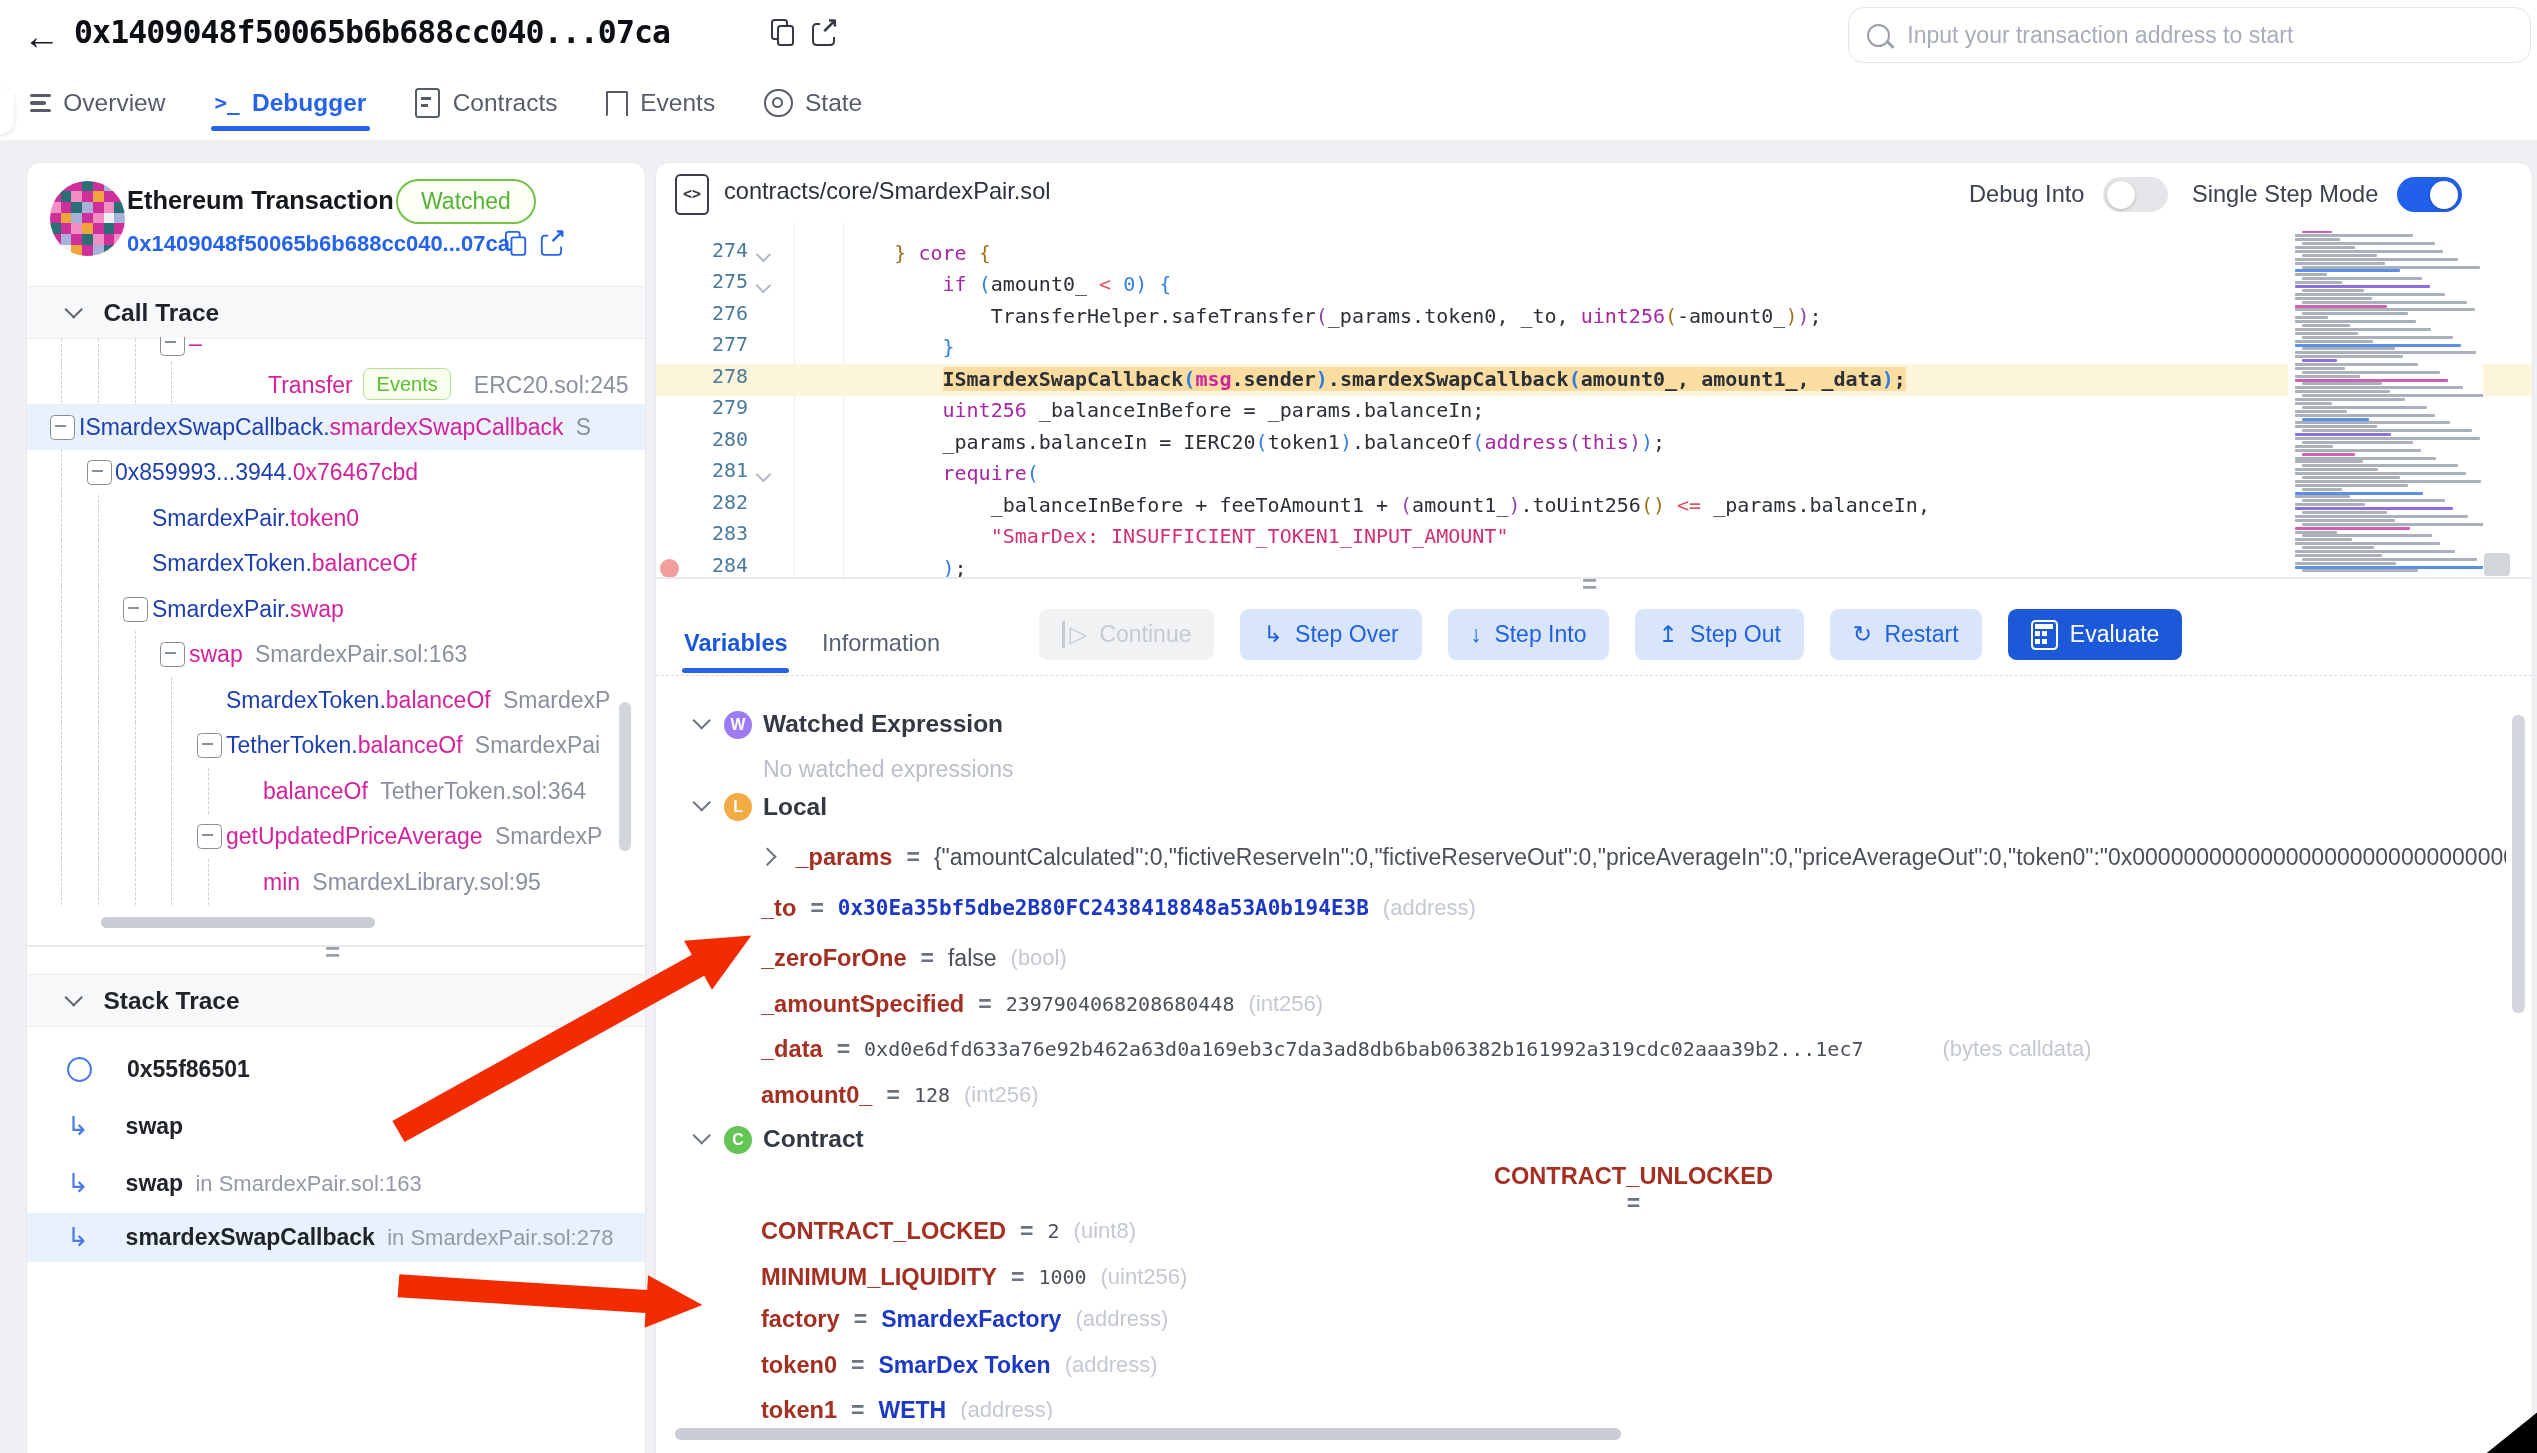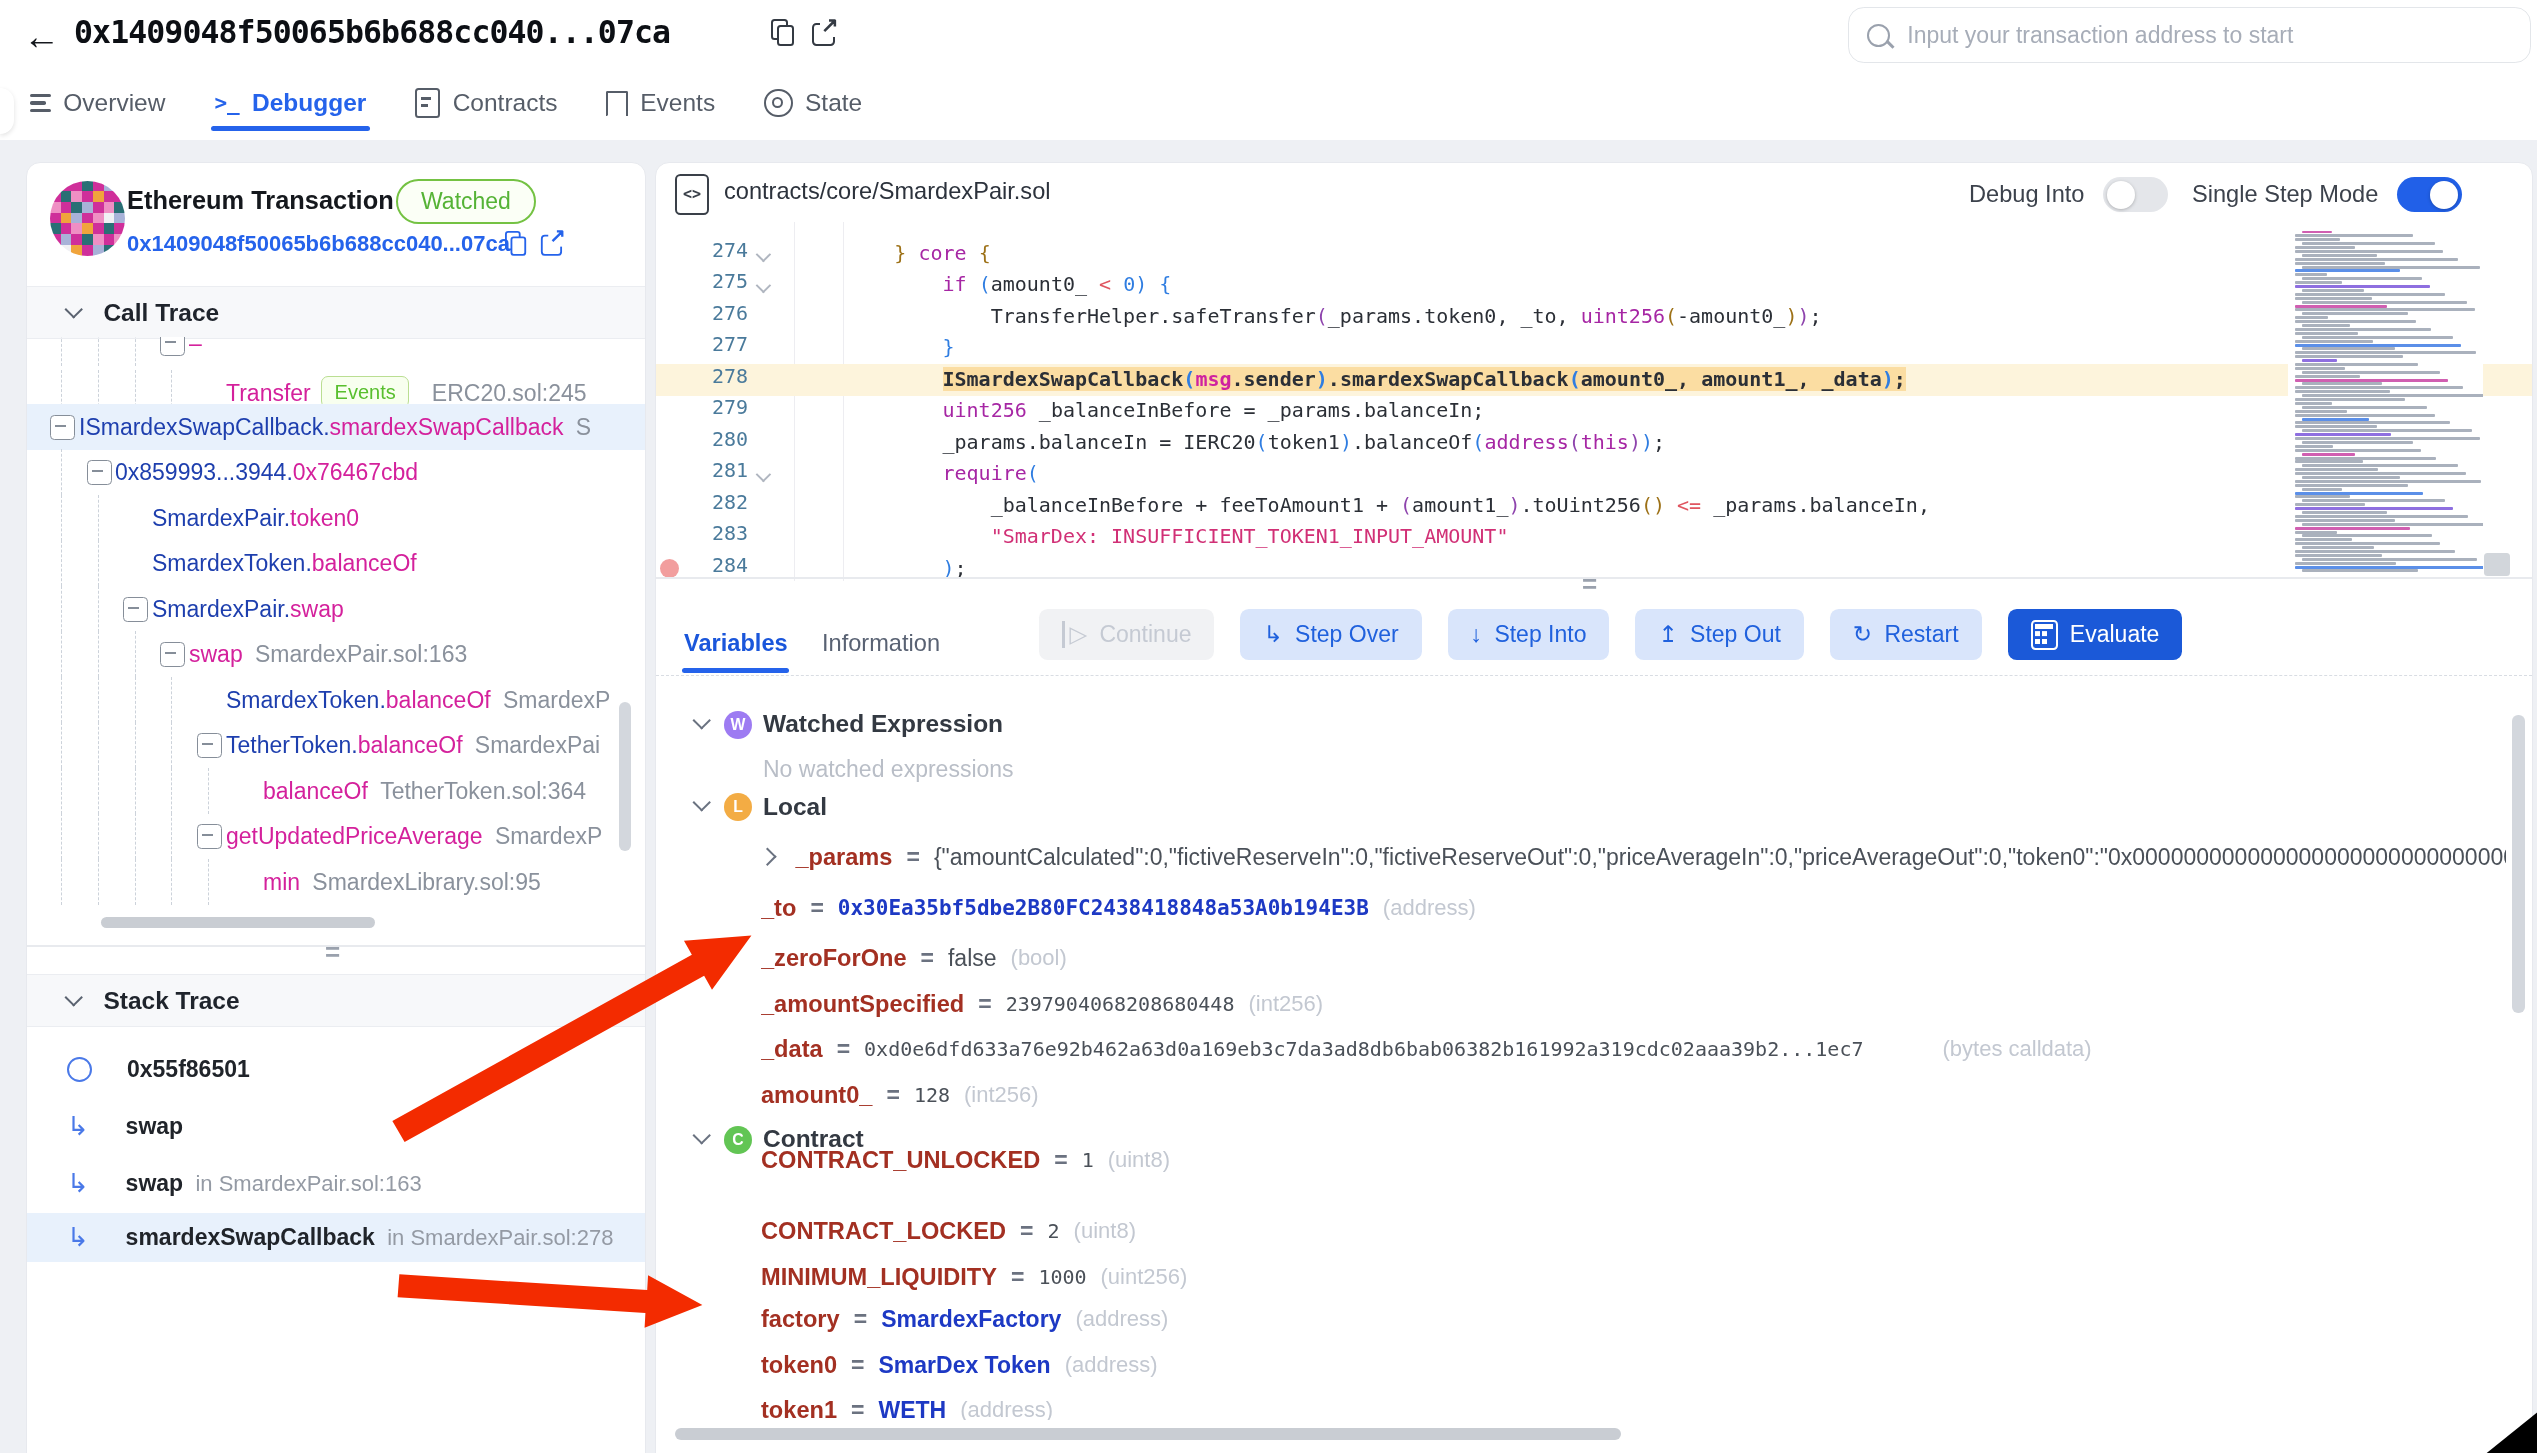--- a/index.html
+++ b/index.html
@@ -232,21 +232,21 @@
   <div id="sideicons" class="abs">
     <span class="cpy blue"></span>
     <span class="ext blue"></span>
   </div>
   <div class="abs secbar" style="top:123px;">
     <span class="chev"></span>
     <span>Call Trace</span>
   </div>
   <div id="tree" class="abs">
       <div class="trow" style="top: -17.5px;"><span class="guide" style="left: 34px;"></span><span class="guide" style="left: 71px;"></span><span class="guide" style="left: 108px;"></span><span class="cbox" style="left: 133px;"></span><span style="margin-left: 162px;"><span class="tmag">–</span></span></div>
-      <div class="trow" style="top: 33px;"><span class="guide" style="left: 34px;"></span><span class="guide" style="left: 71px;"></span><span class="guide" style="left: 108px;"></span><span class="guide" style="left: 144px;"></span><span style="margin-left: 199px;"><span class="tmag">Transfer</span></span><span class="evbadge">Events</span><span class="loctxt">ERC20.sol:245</span></div>
+      <div class="trow" style="top: 25px; padding-left: 42px;"><span class="guide" style="left: 34px;"></span><span class="guide" style="left: 71px;"></span><span class="guide" style="left: 108px;"></span><span class="guide" style="left: 144px;"></span><span style="margin-left: 199px;"><span class="tmag">Transfer</span></span><span class="evbadge">Events</span><span class="loctxt">ERC20.sol:245</span></div>
       <div class="trow sel" style="top: 67px;"><span class="cbox" style="left: 23px;"></span><span style="margin-left: 52px;"><span class="tblue">ISmardexSwapCallback</span><span class="tblue">.</span><span class="tmag">smardexSwapCallback</span></span><span class="loctxt">S</span></div>
       <div class="trow" style="top: 112px;"><span class="guide" style="left: 34px;"></span><span class="cbox" style="left: 60px;"></span><span style="margin-left: 88px;"><span class="tblue">0x859993...3944.</span><span class="tmag">0x76467cbd</span></span></div>
       <div class="trow" style="top: 158px;"><span class="guide" style="left: 34px;"></span><span class="guide" style="left: 71px;"></span><span style="margin-left: 125px;"><span class="tblue">SmardexPair.</span><span class="tmag">token0</span></span></div>
       <div class="trow" style="top: 203px;"><span class="guide" style="left: 34px;"></span><span class="guide" style="left: 71px;"></span><span style="margin-left: 125px;"><span class="tblue">SmardexToken.</span><span class="tmag">balanceOf</span></span></div>
       <div class="trow" style="top: 249px;"><span class="guide" style="left: 34px;"></span><span class="guide" style="left: 71px;"></span><span class="cbox" style="left: 96px;"></span><span style="margin-left: 125px;"><span class="tblue">SmardexPair.</span><span class="tmag">swap</span></span></div>
       <div class="trow" style="top: 294px;"><span class="guide" style="left: 34px;"></span><span class="guide" style="left: 71px;"></span><span class="guide" style="left: 108px;"></span><span class="cbox" style="left: 133px;"></span><span style="margin-left: 162px;"><span class="tmag">swap</span></span><span class="loctxt">SmardexPair.sol:163</span></div>
       <div class="trow" style="top: 340px;"><span class="guide" style="left: 34px;"></span><span class="guide" style="left: 71px;"></span><span class="guide" style="left: 108px;"></span><span class="guide" style="left: 144px;"></span><span style="margin-left: 199px;"><span class="tblue">SmardexToken.</span><span class="tmag">balanceOf</span></span><span class="loctxt">SmardexP</span></div>
       <div class="trow" style="top: 385px;"><span class="guide" style="left: 34px;"></span><span class="guide" style="left: 71px;"></span><span class="guide" style="left: 108px;"></span><span class="guide" style="left: 144px;"></span><span class="cbox" style="left: 170px;"></span><span style="margin-left: 199px;"><span class="tblue">TetherToken.</span><span class="tmag">balanceOf</span></span><span class="loctxt">SmardexPai</span></div>
       <div class="trow" style="top: 431px;"><span class="guide" style="left: 34px;"></span><span class="guide" style="left: 71px;"></span><span class="guide" style="left: 108px;"></span><span class="guide" style="left: 144px;"></span><span class="guide" style="left: 181px;"></span><span style="margin-left: 236px;"><span class="tmag">balanceOf</span></span><span class="loctxt">TetherToken.sol:364</span></div>
       <div class="trow" style="top: 476px;"><span class="guide" style="left: 34px;"></span><span class="guide" style="left: 71px;"></span><span class="guide" style="left: 108px;"></span><span class="guide" style="left: 144px;"></span><span class="cbox" style="left: 170px;"></span><span style="margin-left: 199px;"><span class="tmag">getUpdatedPriceAverage</span></span><span class="loctxt">SmardexP</span></div>
@@ -475,21 +475,21 @@
       </div>
       <div class="vrow" style="top: 388px;">
         <span class="vname">amount0_</span>
         <span class="veq">=</span>
         <span class="vval mono">128</span>
         <span class="vtype">(int256)</span>
       </div>
       <span class="vchev" style="left: 39px; top: 445px;"></span>
       <span class="badge" style="left: 68px; top: 442px; background: rgb(98, 197, 84);">C</span>
       <span class="vsect" style="left: 107px; top: 441px;">Contract</span>
-      <div class="vrow" style="top: 453px;">
+      <div class="vrow" style="top: 479px; flex-direction: column;">
         <span class="vname">CONTRACT_UNLOCKED</span>
         <span class="veq">=</span>
         <span class="vval mono">1</span>
         <span class="vtype">(uint8)</span>
       </div>
       <div class="vrow" style="top: 524px;">
         <span class="vname">CONTRACT_LOCKED</span>
         <span class="veq">=</span>
         <span class="vval mono">2</span>
         <span class="vtype">(uint8)</span>

